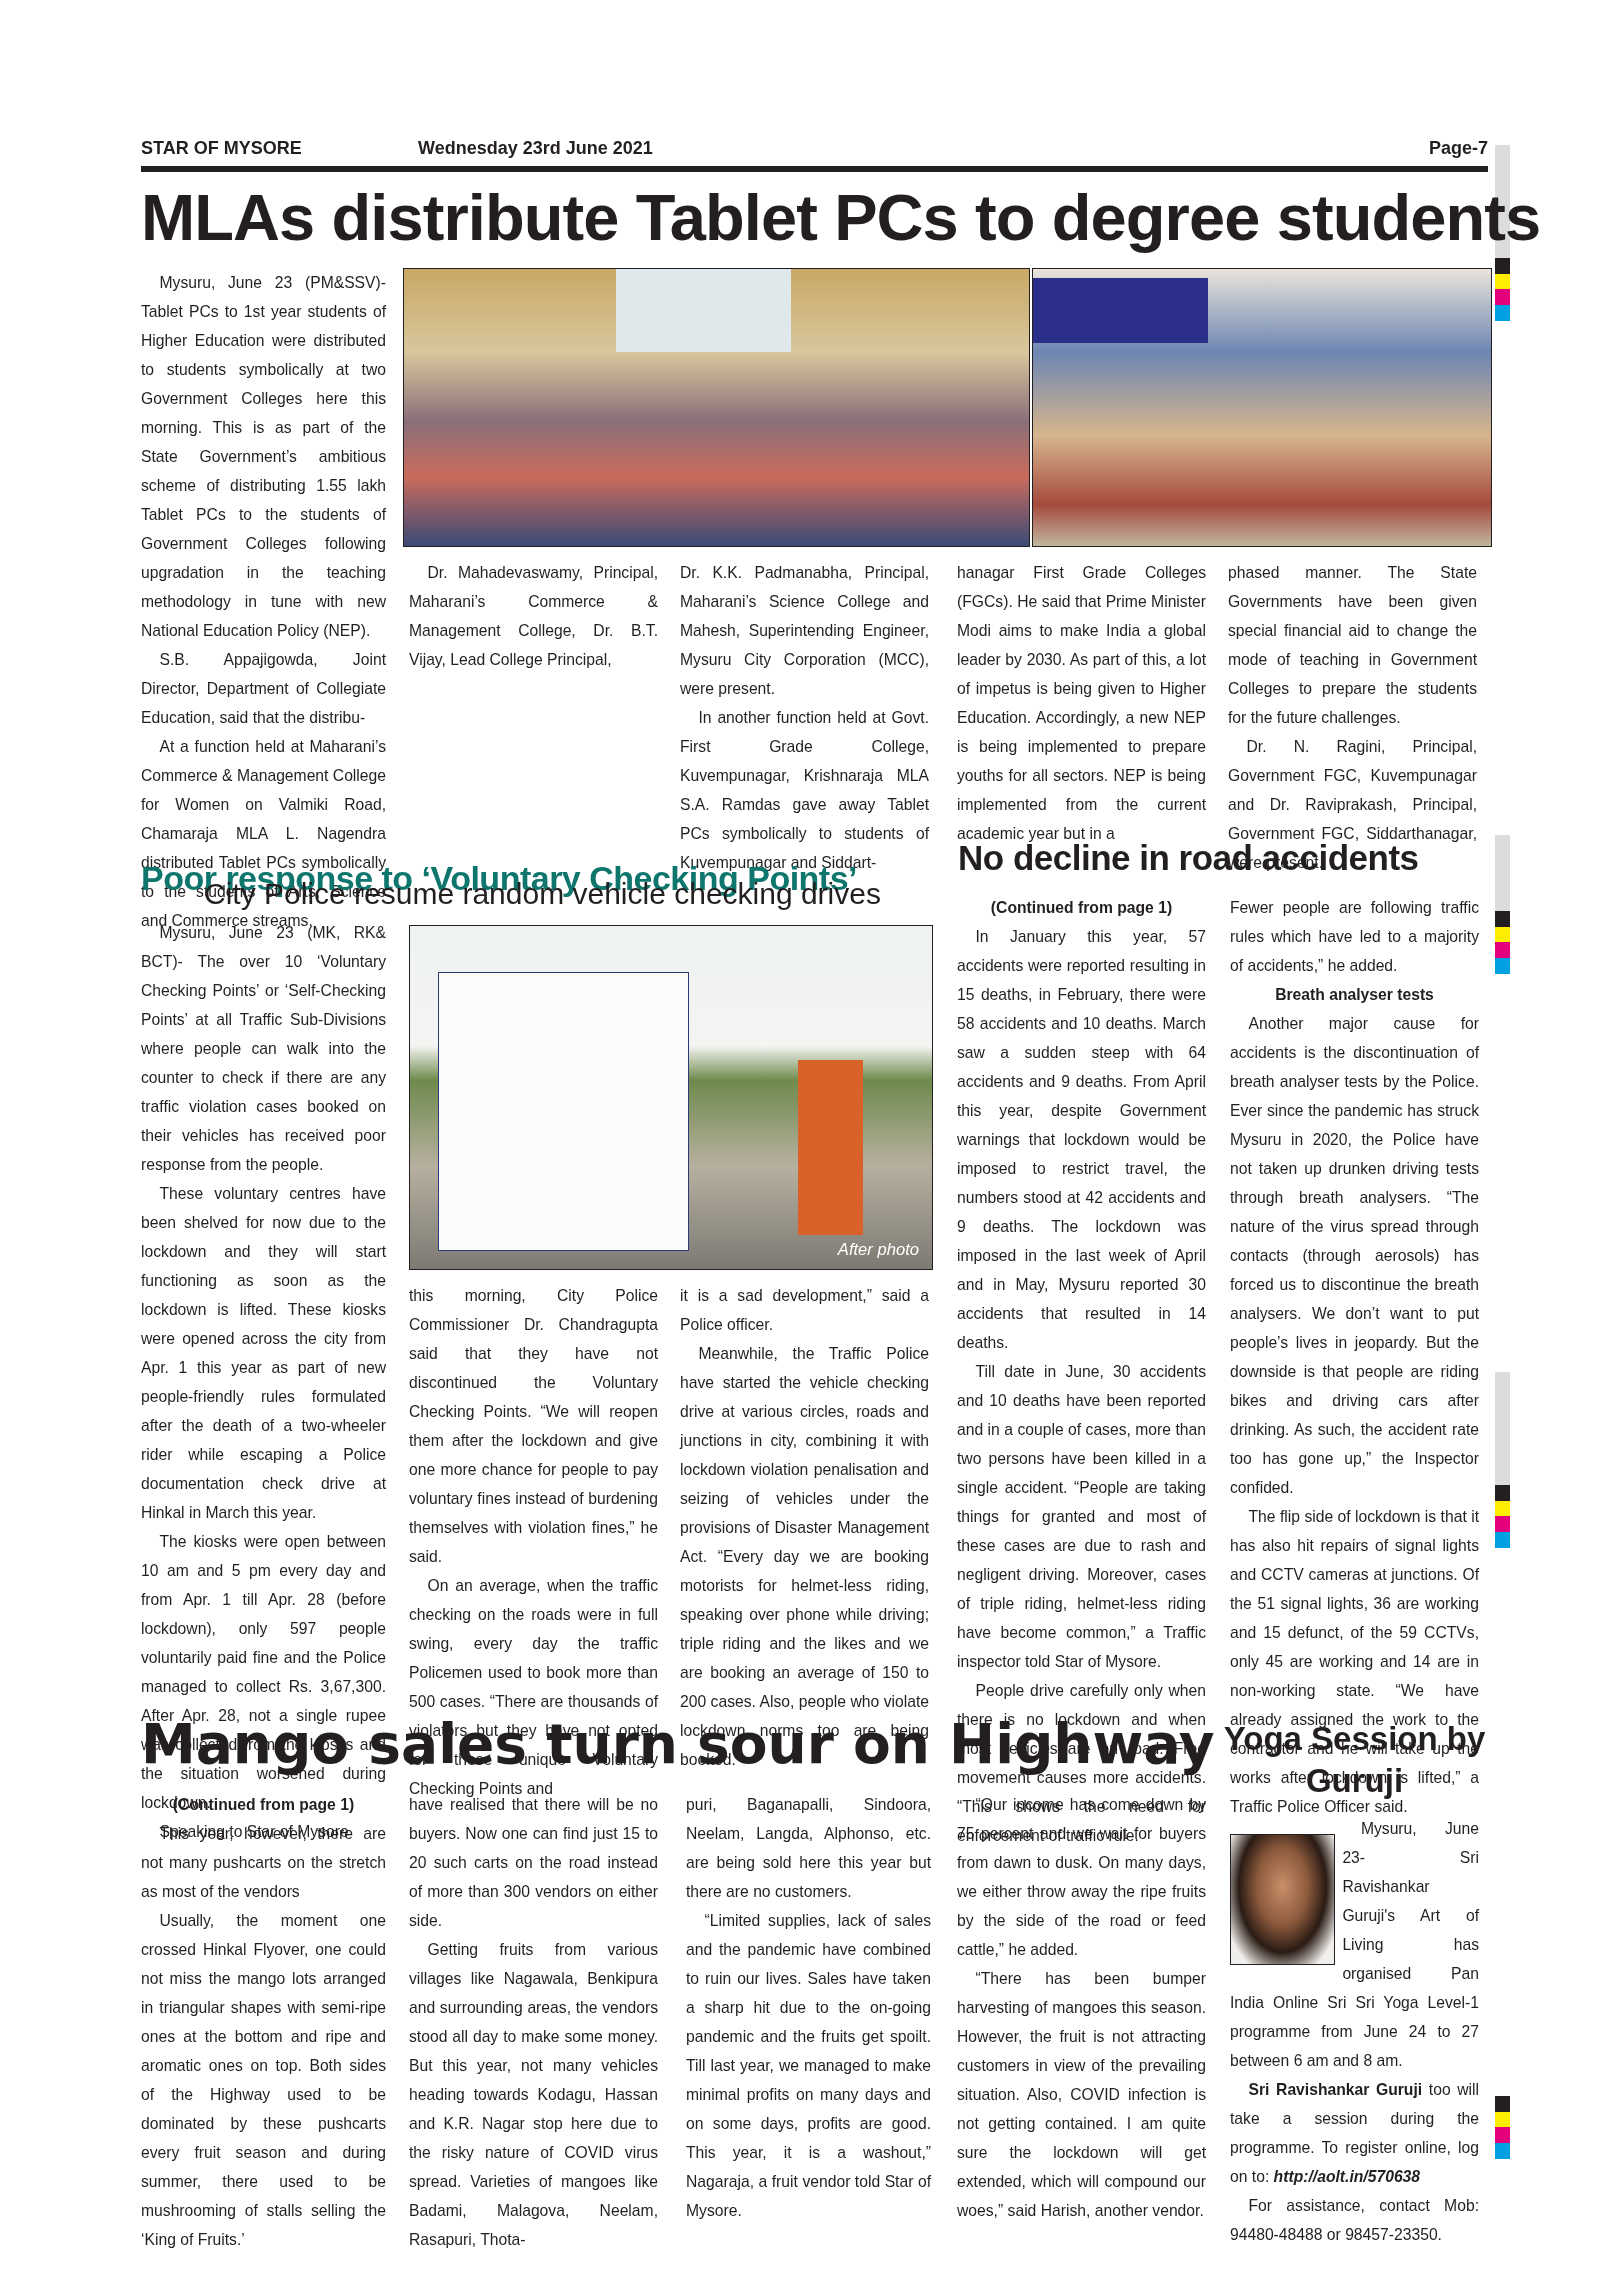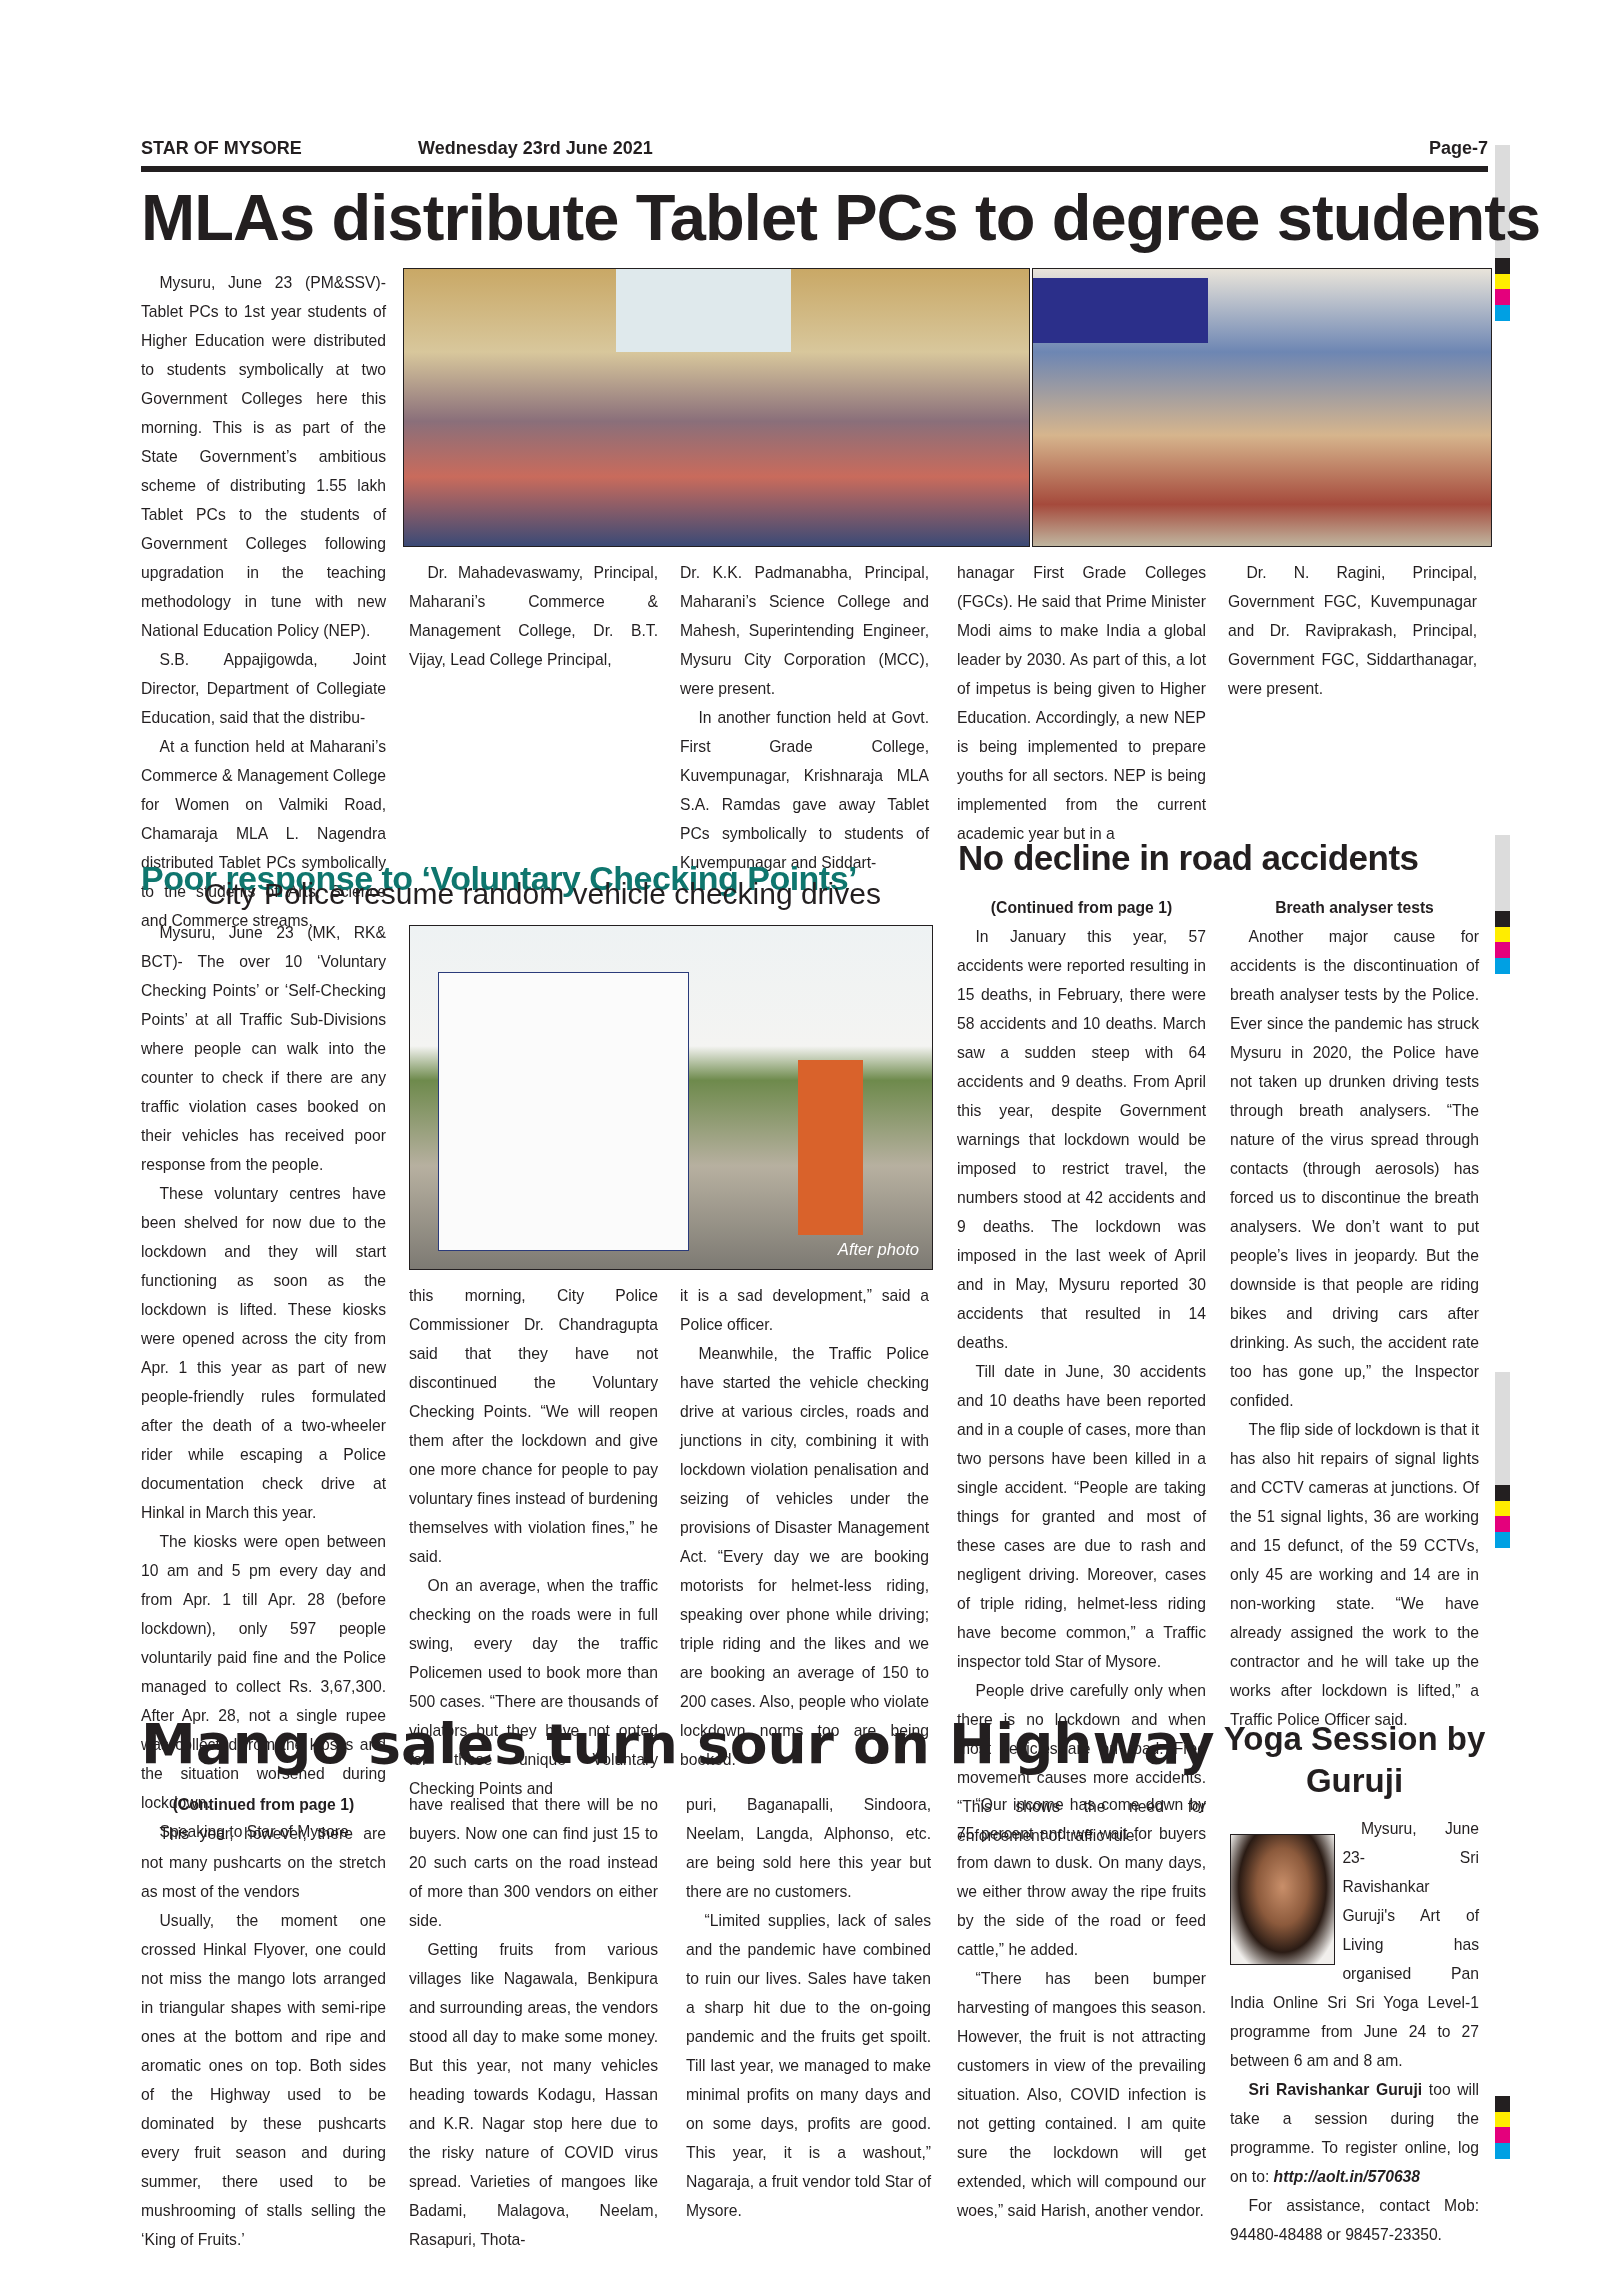--- a/index.html
+++ b/index.html
@@ -85,20 +85,21 @@
   <p>Dr. Mahadevaswamy, Principal, Maharani’s Commerce &amp; Management College, Dr. B.T. Vijay, Lead College Principal,</p>
 </div>
 <div class="col" style="left:680px;top:558px;width:249px;">
   <p class="noind">Dr. K.K. Padmanabha, Principal, Maharani’s Science College and Mahesh, Superintending Engineer, Mysuru City Corporation (MCC), were present.</p>
   <p>In another function held at Govt. First Grade College, Kuvempunagar, Krishnaraja MLA S.A. Ramdas gave away Tablet PCs symbolically to students of Kuvempunagar and Siddart-</p>
 </div>
 <div class="col" style="left:957px;top:558px;width:249px;">
   <p class="noind">hanagar First Grade Colleges (FGCs). He said that Prime Minister Modi aims to make India a global leader by 2030. As part of this, a lot of impetus is being given to Higher Education. Accordingly, a new NEP is being implemented to prepare youths for all sectors. NEP is being implemented from the current academic year but in a</p>
 </div>
 <div class="col" style="left:1228px;top:558px;width:249px;">
+  <p class="noind">phased manner. The State Governments have been given special financial aid to change the mode of teaching in Government Colleges to prepare the students for the future challenges.</p>
   <p>Dr. N. Ragini, Principal, Government FGC, Kuvempunagar and Dr. Raviprakash, Principal, Government FGC, Siddarthanagar, were present.</p>
 </div>
 
 <div class="abs red-h">Poor response to ‘Voluntary Checking Points’</div>
 <div class="abs sub-h">City Police resume random vehicle checking drives</div>
 
 <div class="photo" style="left:409px;top:925px;width:522px;height:343px;background:linear-gradient(180deg,#eef2f3 0%,#f4f4f2 35%,#6e8a4c 45%,#b7b0a0 70%,#7d7a73 100%);">
   <div style="position:absolute;left:28px;top:46px;width:249px;height:277px;background:#fbfbfb;border:1.8px solid #2a3a7a;"></div>
   <div style="position:absolute;left:388px;top:134px;width:65px;height:175px;background:#d9622b;"></div>
   <span class="caption">After photo</span>
@@ -120,20 +121,21 @@
 </div>
 
 <div class="abs road-h">No decline in road accidents</div>
 <div class="col" style="left:957px;top:893px;width:249px;">
   <p class="center">(Continued from page 1)</p>
   <p>In January this year, 57 accidents were reported resulting in 15 deaths, in February, there were 58 accidents and 10 deaths. March saw a sudden steep with 64 accidents and 9 deaths. From April this year, despite Government warnings that lockdown would be imposed to restrict travel, the numbers stood at 42 accidents and 9 deaths. The lockdown was imposed in the last week of April and in May, Mysuru reported 30 accidents that resulted in 14 deaths.</p>
   <p>Till date in June, 30 accidents and 10 deaths have been reported and in a couple of cases, more than two persons have been killed in a single accident. “People are taking things for granted and most of these cases are due to rash and negligent driving. Moreover, cases of triple riding, helmet-less riding have become common,” a Traffic inspector told Star of Mysore.</p>
   <p>People drive carefully only when there is no lockdown and when most vehicles are on road. Free movement causes more accidents. “This shows the need for enforcement of traffic rule.</p>
 </div>
 <div class="col" style="left:1230px;top:893px;width:249px;">
+  <p class="noind">Fewer people are following traffic rules which have led to a majority of accidents,” he added.</p>
   <p class="center">Breath analyser tests</p>
   <p>Another major cause for accidents is the discontinuation of breath analyser tests by the Police. Ever since the pandemic has struck Mysuru in 2020, the Police have not taken up drunken driving tests through breath analysers. “The nature of the virus spread through contacts (through aerosols) has forced us to discontinue the breath analysers. We don’t want to put people’s lives in jeopardy. But the downside is that people are riding bikes and driving cars after drinking. As such, the accident rate too has gone up,” the Inspector confided.</p>
   <p>The flip side of lockdown is that it has also hit repairs of signal lights and CCTV cameras at junctions. Of the 51 signal lights, 36 are working and 15 defunct, of the 59 CCTVs, only 45 are working and 14 are in non-working state. “We have already assigned the work to the contractor and he will take up the works after lockdown is lifted,” a Traffic Police Officer said.</p>
 </div>
 
 <div class="abs mango-h">Mango sales turn sour on Highway</div>
 <div class="col" style="left:141px;top:1790px;width:245px;">
   <p class="center">(Continued from page 1)</p>
   <p>This year, however, there are not many pushcarts on the stretch as most of the vendors</p>
   <p>Usually, the moment one crossed Hinkal Flyover, one could not miss the mango lots arranged in triangular shapes with semi-ripe ones at the bottom and ripe and aromatic ones on top. Both sides of the Highway used to be dominated by these pushcarts every fruit season and during summer, there used to be mushrooming of stalls selling the ‘King of Fruits.’</p>

